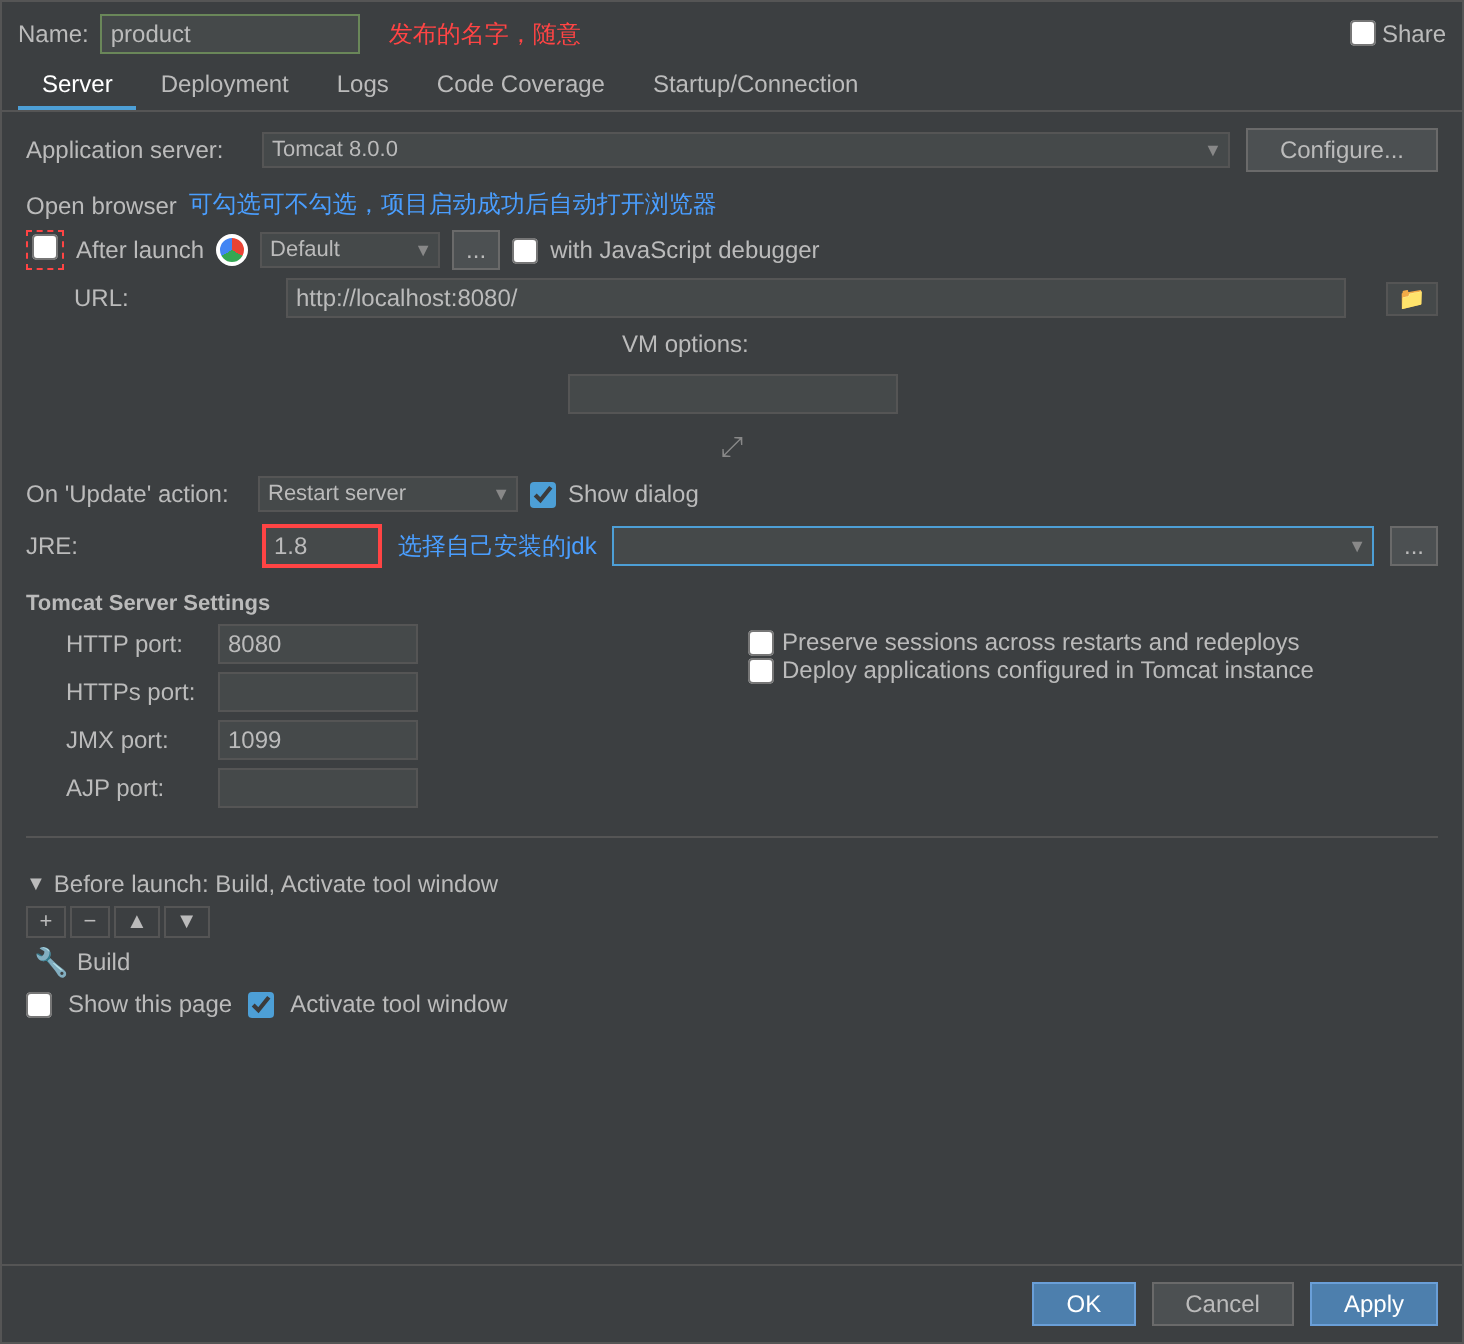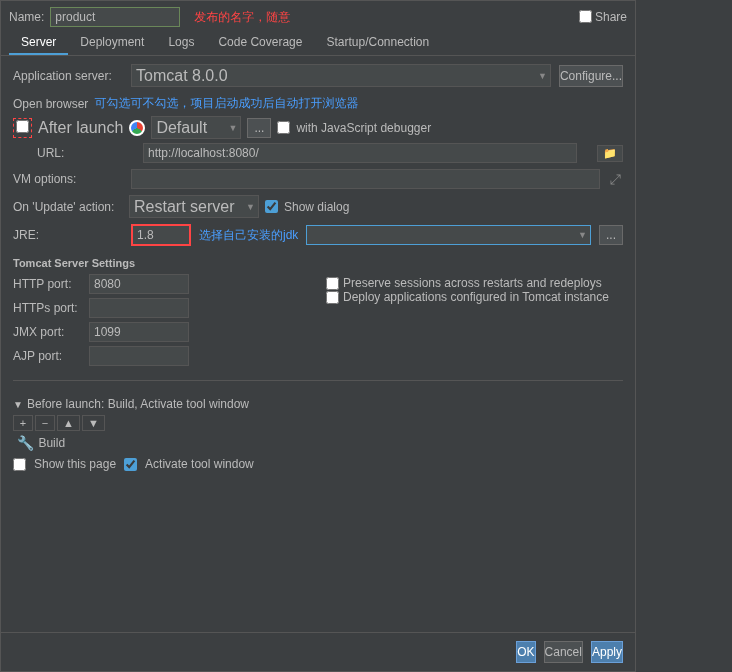--- a/index.html
+++ b/index.html
@@ -6,21 +6,21 @@
     body {
       font-family: 'Segoe UI', Arial, sans-serif;
       font-size: 12px;
       background: #3c3f41;
       color: #bbbbbb;
       width: 732px;
       height: 672px;
       overflow: hidden;
     }
     .dialog {
-      width: 636px;
+      width: 732px;
       height: 672px;
       background: #3c3f41;
       display: flex;
       flex-direction: column;
       border: 1px solid #555;
     }
     .name-row {
       display: flex;
       align-items: center;
       padding: 6px 8px 4px 8px;
@@ -100,21 +100,21 @@
       font-size: 12px;
       padding: 2px 4px;
       flex: 1;
       outline: none;
     }
     .btn {
       background: #4c5052;
       border: 1px solid #6a6a6a;
       color: #bbbbbb;
       font-size: 12px;
-      padding: 3px 0;
+      padding: 3px 16px;
       cursor: pointer;
       white-space: nowrap;
     }
     .btn-blue {
       background: #4d7fad;
       border: 1px solid #6a9fd8;
       color: #ffffff;
     }
     .section-title {
       font-size: 11px;
@@ -161,20 +161,21 @@
       border: 1px solid #555;
       color: #bbbbbb;
       font-size: 11px;
       padding: 1px 5px;
       cursor: pointer;
     }
     .vm-row {
       display: flex;
       align-items: center;
       gap: 8px;
+      flex-direction: column;
     }
     .expand-btn {
       background: none;
       border: none;
       color: #888;
       font-size: 14px;
       cursor: pointer;
       padding: 0 2px;
     }
     .jre-row {
@@ -207,20 +208,21 @@
     .tomcat-grid {
       display: grid;
       grid-template-columns: 1fr 1fr;
       gap: 4px 16px;
       margin-top: 4px;
     }
     .port-row {
       display: flex;
       align-items: center;
       gap: 6px;
+      margin-left: 20px;
     }
     .port-label {
       color: #bbbbbb;
       font-size: 12px;
       min-width: 70px;
     }
     .port-input {
       background: #45494a;
       border: 1px solid #555;
       color: #bbbbbb;
@@ -307,21 +309,21 @@
     }
     .combo-with-arrow {
       display: inline-flex;
       align-items: center;
       position: relative;
     }
     .select-styled {
       background: #45494a;
       border: 1px solid #555;
       color: #bbbbbb;
-      font-size: 16px;
+      font-size: 11px;
       padding: 2px 20px 2px 4px;
       appearance: none;
       -webkit-appearance: none;
       outline: none;
       cursor: pointer;
     }
     .select-arrow {
       position: absolute;
       right: 4px;
       color: #888;
@@ -382,21 +384,21 @@
 
     <div class="open-browser-section">
       <div style="display:flex; align-items:center; gap:6px;">
         <span style="font-size:12px;color:#bbbbbb;">Open browser</span>
         <span class="annotation-blue">可勾选可不勾选，项目启动成功后自动打开浏览器</span>
       </div>
       <div class="browser-row" style="margin-top:4px;">
         <div class="dotted-box">
           <input type="checkbox" style="">
         </div>
-        <span style="font-size:16px;color:#bbbbbb;">After launch</span>
+        <span style="font-size:12px;color:#bbbbbb;">After launch</span>
         <span class="chrome-icon"></span>
         <div class="combo-with-arrow">
           <select class="select-styled" style="width:90px;">
             <option>Default</option>
           </select>
           <span class="select-arrow">▼</span>
         </div>
         <button class="btn" style="padding:2px 6px;">...</button>
         <input type="checkbox" style="">
         <span style="font-size:12px;color:#bbbbbb;">with JavaScript debugger</span>

